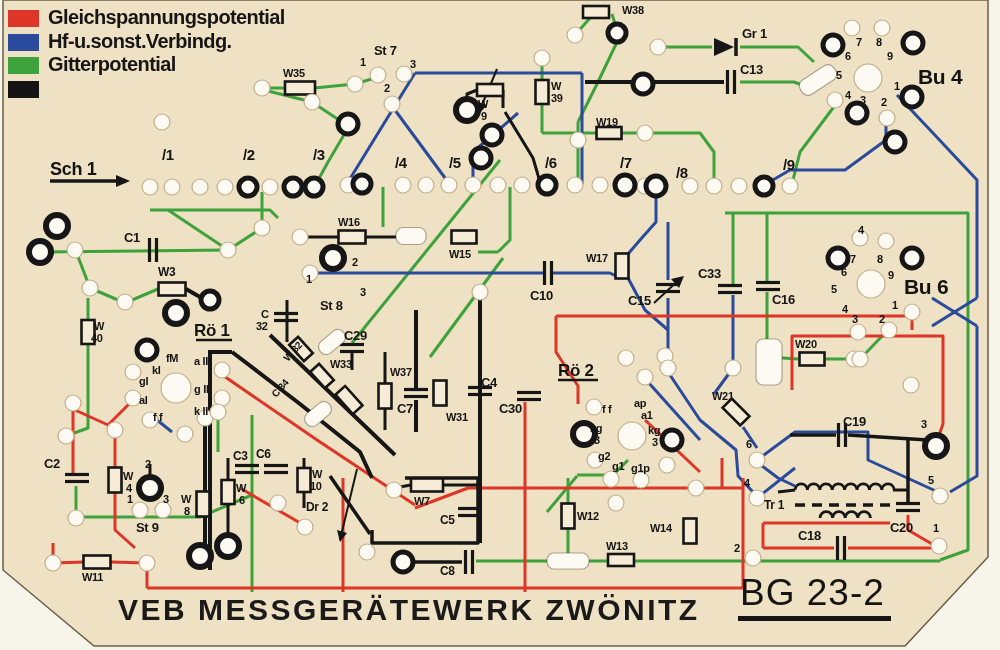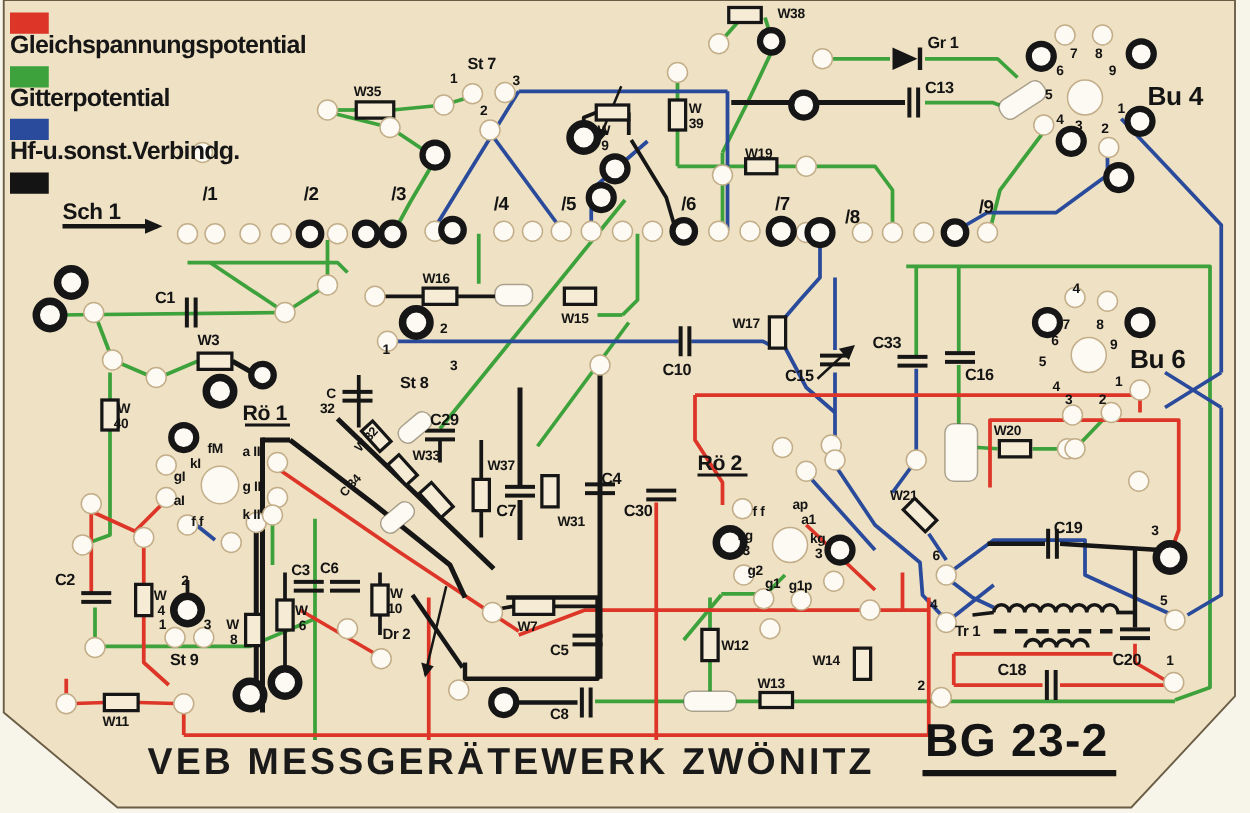--- a/index.html
+++ b/index.html
@@ -1,24 +1,24 @@
 <!DOCTYPE html>
 <html><head>
 <meta charset="utf-8">
 <style>
   html,body{margin:0;padding:0;}
   body{width:1000px;height:650px;overflow:hidden;background:#f7f4ea;font-family:"Liberation Sans",sans-serif;}
   #stage{position:relative;width:1000px;height:650px;}
   svg{position:absolute;left:0;top:0;}
   .legend{position:absolute;left:8px;top:8px;z-index:5;}
-  .legend-item{display:flex;align-items:flex-start;margin-bottom:4px;flex-direction:column;}
+  .legend-item{display:flex;align-items:flex-start;margin-bottom:4px;}
   .swatch{width:31px;height:17px;margin-right:9px;flex:0 0 auto;margin-top:2px;}
   .legend-label{font-size:20px;font-weight:700;color:#161616;letter-spacing:-0.6px;line-height:0.98;width:310px;}
   .title-bottom{position:absolute;left:118px;top:593px;z-index:5;font-size:30px;font-weight:700;color:#1a1a1a;letter-spacing:2.5px;}
-  .model{position:absolute;left:738px;top:572px;z-index:5;font-size:37px;font-weight:700;color:#141414;border-bottom:5px solid #141414;padding:0 6px 2px 2px;letter-spacing:1px;}
+  .model{position:absolute;left:738px;top:572px;z-index:5;font-size:37px;font-weight:400;color:#141414;border-bottom:5px solid #141414;padding:0 6px 2px 2px;letter-spacing:1px;}
 </style>
 </head>
 <body>
 
 <div id="stage">
   <svg id="cv" width="1000" height="650" viewBox="0 0 1000 650">
       <polygon points="3,0 988,0 988,557 905,646 94,646 3,570" fill="#efe1c3" stroke="#6b5d45" stroke-width="1.5"></polygon>
       <polyline points="45,252 228,250" fill="none" stroke="#3da23c" stroke-width="3" stroke-linejoin="round" stroke-linecap="butt"></polyline>
       <polyline points="228,250 262,228 262,192" fill="none" stroke="#3da23c" stroke-width="3" stroke-linejoin="round" stroke-linecap="butt"></polyline>
       <polyline points="90,288 125,303 158,289" fill="none" stroke="#3da23c" stroke-width="3" stroke-linejoin="round" stroke-linecap="butt"></polyline>
@@ -488,26 +488,26 @@
       <text x="91" y="342" fill="#141414" font-size="11" font-weight="700" font-family="&quot;Liberation Sans&quot;,sans-serif" letter-spacing="-0.3">40</text>
       <text x="158" y="276" fill="#141414" font-size="12" font-weight="700" font-family="&quot;Liberation Sans&quot;,sans-serif" letter-spacing="-0.3">W3</text>
     </svg>
 
   <div class="legend">
     <div class="legend-item">
       <div class="swatch" style="background: rgb(221, 53, 39);"></div>
       <div class="legend-label">Gleichspannungspotential</div>
     </div>
     <div class="legend-item">
+      <div class="swatch" style="background: rgb(42, 74, 155);"></div>
+      <div class="legend-label">Hf-u.sonst.Verbindg.</div>
+    </div>
+    <div class="legend-item">
       <div class="swatch" style="background: rgb(61, 162, 60);"></div>
       <div class="legend-label">Gitterpotential</div>
-    </div>
-    <div class="legend-item">
-      <div class="swatch" style="background: rgb(42, 74, 155);"></div>
-      <div class="legend-label">Hf-u.sonst.Verbindg.</div>
     </div>
     <div class="legend-item">
       <div class="swatch" style="background: rgb(20, 20, 20);"></div>
     </div>
   </div>
 
   <div class="title-bottom">VEB MESSGERÄTEWERK ZWÖNITZ</div>
   <div class="model">BG 23-2</div>
 </div>
 

